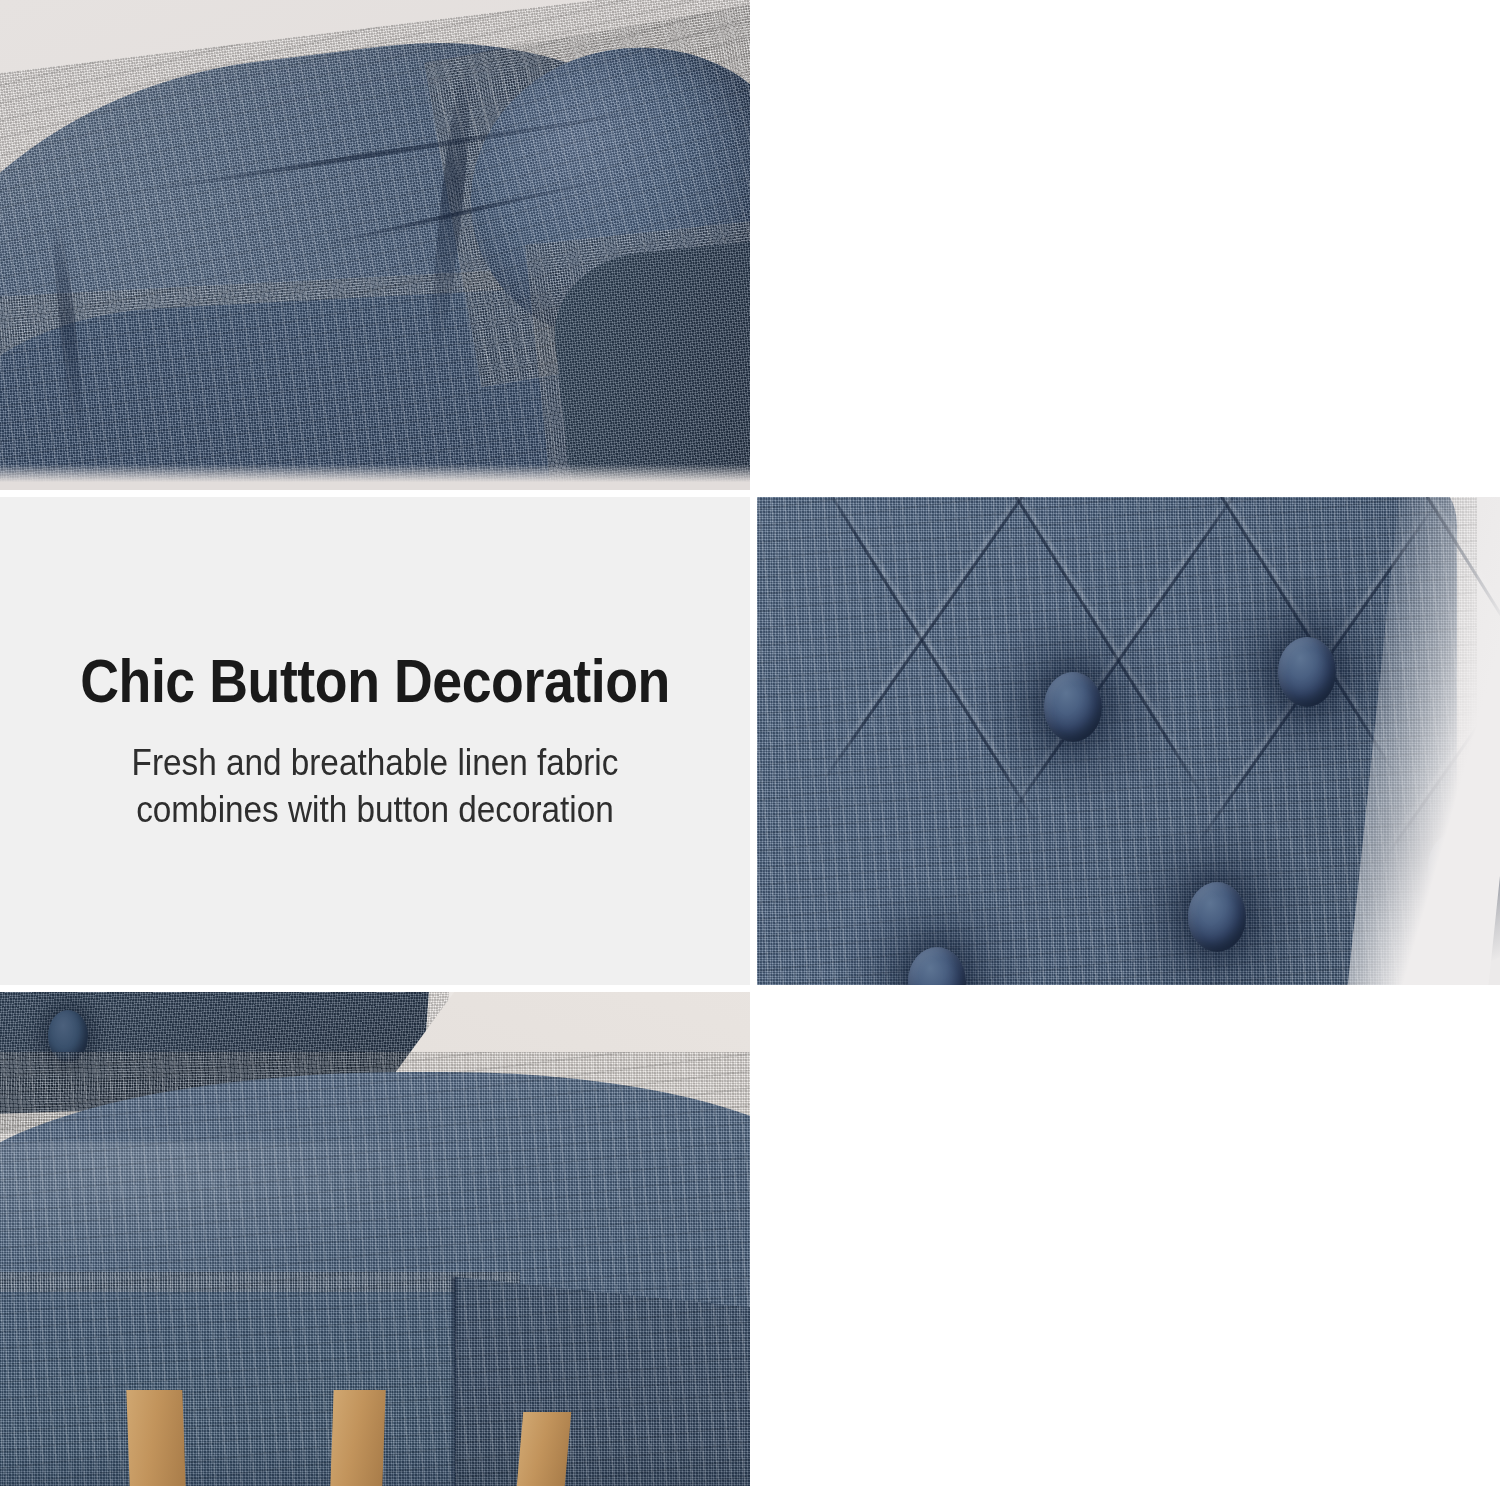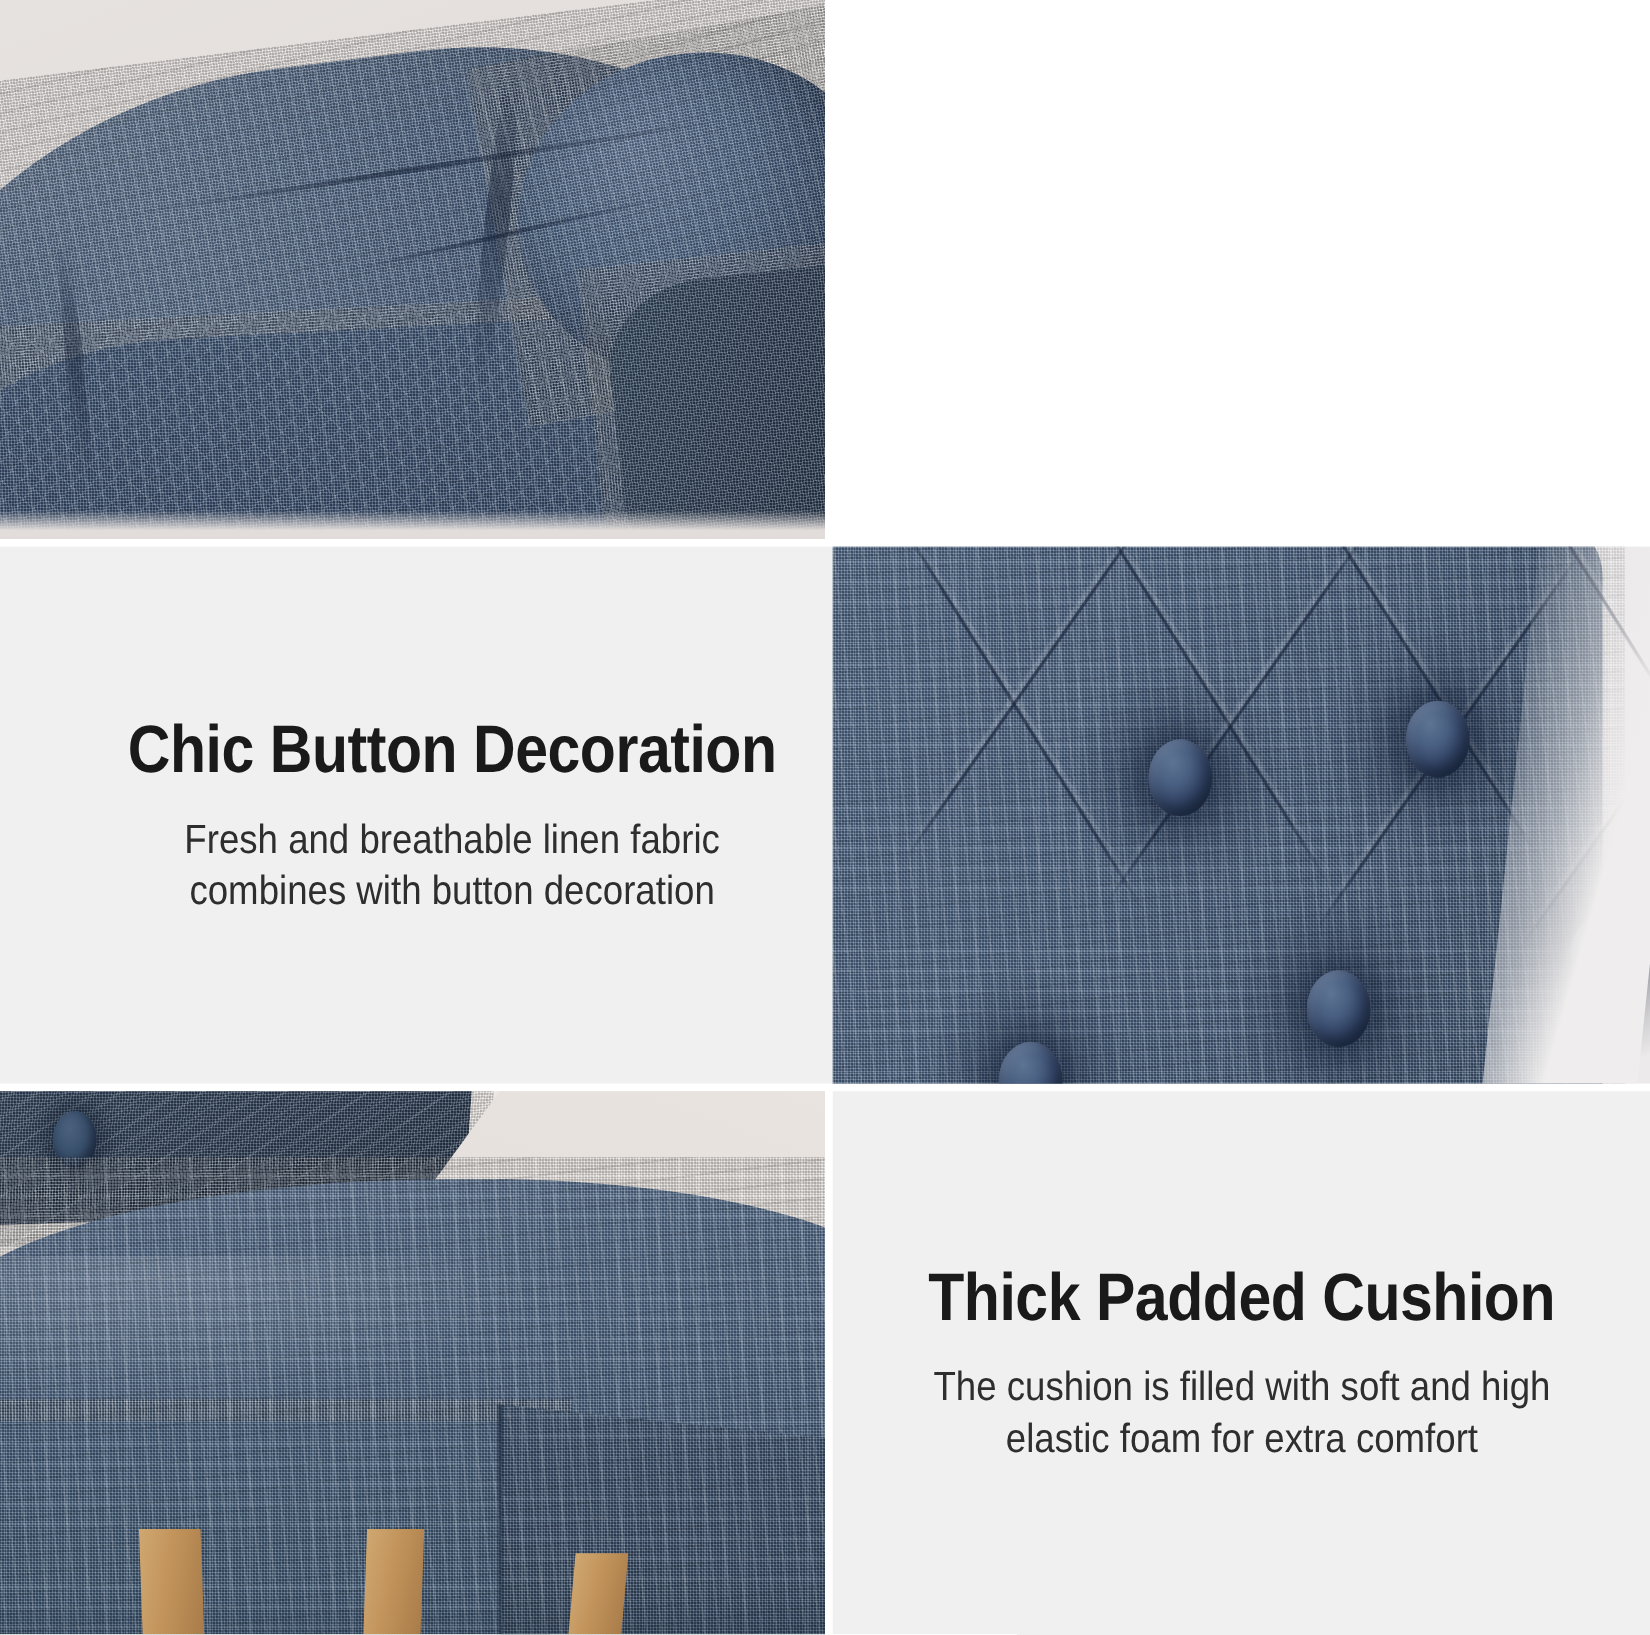--- a/index.html
+++ b/index.html
@@ -296,21 +296,21 @@
       <div class="weave"></div>
     </div>
     <div class="roll-seam" style="left:120px; top:148px; width:560px; height:5px; transform:rotate(-9deg);"></div>
     <div class="roll-seam" style="left:300px; top:210px; width:330px; height:4px; transform:rotate(-13deg);"></div>
     <div class="roll-seam" style="left:440px; top:60px; width:22px; height:300px; transform:rotate(6deg); background:linear-gradient(180deg, rgba(18,30,52,0) 0%, rgba(18,30,52,0.45) 40%, rgba(18,30,52,0) 100%);"></div>
     <div class="roll-seam" style="left:60px; top:215px; width:16px; height:230px; transform:rotate(-6deg); background:linear-gradient(180deg, rgba(18,30,52,0) 0%, rgba(18,30,52,0.40) 45%, rgba(18,30,52,0) 100%);"></div>
     <div class="back-bottom-fade"></div>
   </div>
 
 
-  <div class="cell text-cell" id="cell-text-2" style="left:0; top:497px; width:750px; height:488px;padding-left:36px;">
+  <div class="cell text-cell" id="cell-text-2" style="left:0; top:497px; width:750px; height:488px;">
     <div class="feature-title">Chic Button Decoration</div>
     <div class="feature-desc">Fresh and breathable linen fabric combines with button decoration</div>
   </div>
 
   <div class="cell" id="cell-tufted" style="left:757px; top:497px; width:743px; height:488px;">
     <div class="tuft-body">
       <div class="weave"></div>
       <div class="slub"></div>
     </div>
 
@@ -362,18 +362,14 @@
     <div class="seat-corner-seam"></div>
     <div class="seat-hem"></div>
     <div class="seat-shadow"></div>
     <div class="seat-skirt-cut"></div>
 
     <div class="leg l1"></div>
     <div class="leg l2"></div>
     <div class="leg l3"></div>
   </div>
 
-  <div class="cell text-cell" id="cell-text-3" style="left:757px; top:992px; width:743px; height:494px; justify-content:flex-start; padding-top:155px; box-sizing:border-box;">
-    <div class="feature-title">Thick Padded Cushion</div>
-    <div class="feature-desc">The cushion is filled with soft and high elastic foam for extra comfort</div>
-  </div>
 
 </div>
 
 </body></html>

